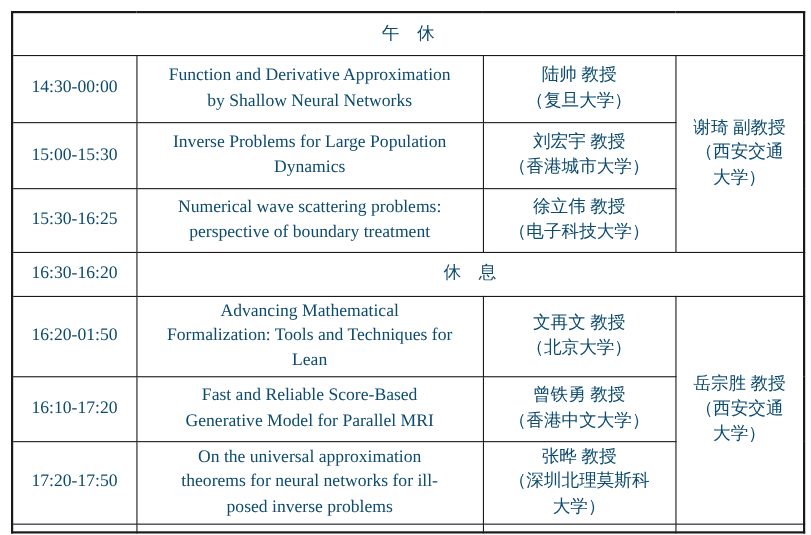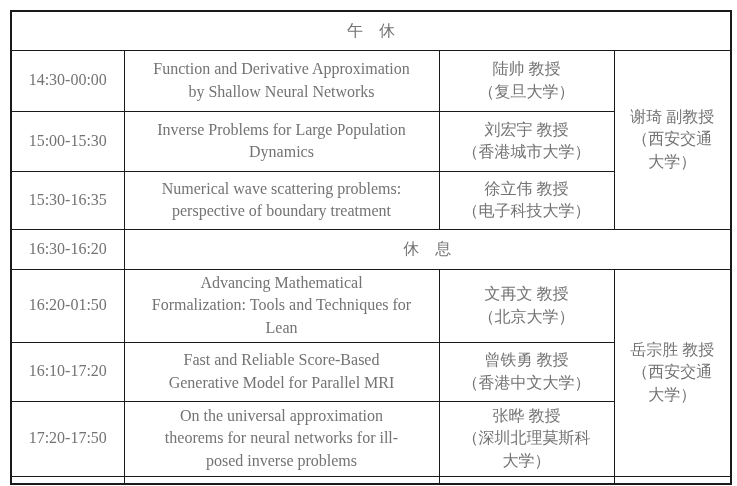--- a/index.html
+++ b/index.html
@@ -7,21 +7,21 @@
     padding: 0;
     background: #ffffff;
   }
   .page {
     position: relative;
     width: 737px;
     height: 486px;
     background: #ffffff;
     overflow: hidden;
     font-family: "Liberation Serif", "DejaVu Serif", serif;
-    color: #737373;
+    color: #0c4a6e;
   }
   table.schedule {
     position: absolute;
     left: 10px;
     top: 10px;
     width: 720px;
     border-collapse: collapse;
     table-layout: fixed;
     border: 2px solid #1a1a1a;
   }
@@ -92,21 +92,21 @@
       <td class="chair-cell" rowspan="3">谢琦 副教授<br>（西安交通<br>大学）</td>
     </tr>
 
     <tr class="r-2">
       <td class="time-cell">15:00-15:30</td>
       <td class="title-cell">Inverse Problems for Large Population<br>Dynamics</td>
       <td class="speaker-cell">刘宏宇 教授<br>（香港城市大学）</td>
     </tr>
 
     <tr class="r-3">
-      <td class="time-cell">15:30-16:35</td>
+      <td class="time-cell">15:30-16:25</td>
       <td class="title-cell">Numerical wave scattering problems:<br>perspective of boundary treatment</td>
       <td class="speaker-cell">徐立伟 教授<br>（电子科技大学）</td>
     </tr>
 
     <tr class="r-break">
       <td class="time-cell">16:30-16:20</td>
       <td colspan="3" class="break-cell">休　息</td>
     </tr>
 
     <tr class="r-5">

